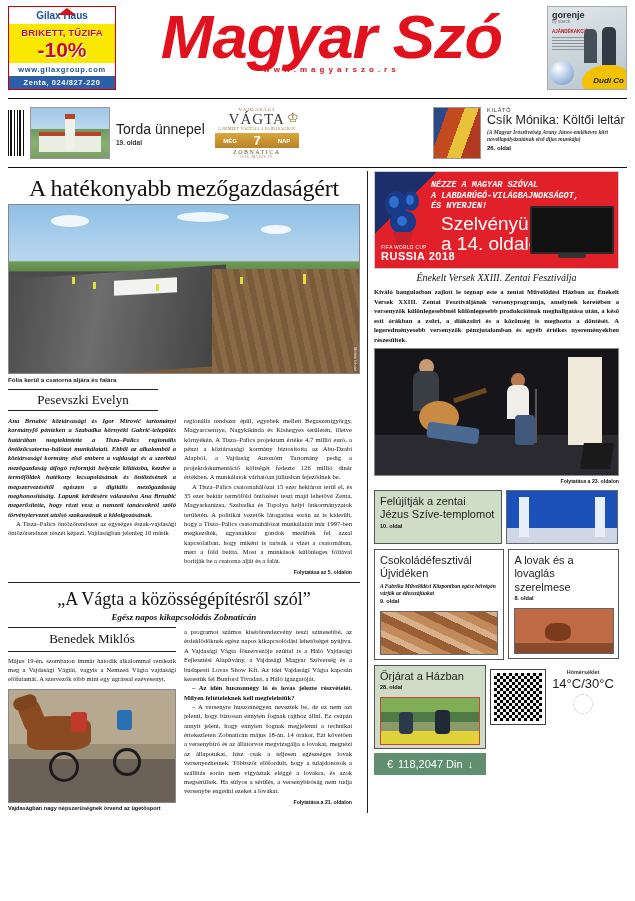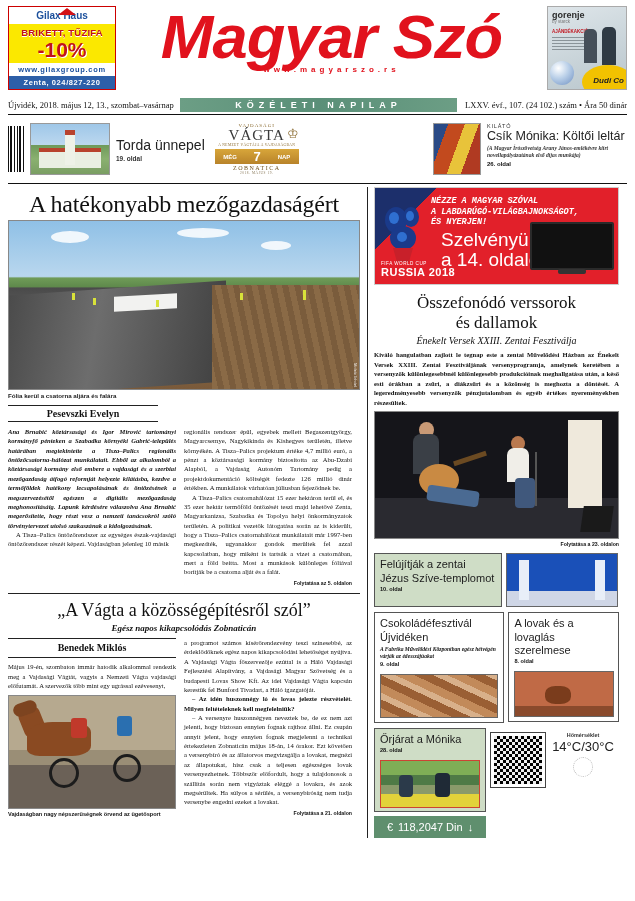--- a/index.html
+++ b/index.html
@@ -123,21 +123,21 @@
   .bigphoto .liner{position:absolute;left:0;top:40%;width:62%;height:60%;
     background:linear-gradient(100deg,#4b4b4b,#6d6d6d 40%,#3f3f3f);transform:skewY(-4deg);}
   .bigphoto .white{position:absolute;left:30%;top:44%;width:18%;height:9%;background:#f2f2f0;transform:skewY(-3deg);}
   .bigphoto .dirt{position:absolute;right:0;top:38%;width:42%;height:62%;
     background:repeating-linear-gradient(78deg,#8a6a46 0 6px,#7a5c3c 6px 12px);}
   .bigphoto .worker{position:absolute;width:3px;height:7px;background:#d8e23a;}
   .caption { font-family:"Liberation Sans",sans-serif; font-size:6.2px; font-weight:bold; color:#222; margin-top:2px;}
   .photocred{position:absolute;right:1px;bottom:2px;writing-mode:vertical-rl;font-size:4px;color:#eee;}
 
   .byline-wrap { margin-top:6px; }
-  .byline { text-align:center; font-size:10px; font-weight:bold; border-top:1px solid #222; border-bottom:1px solid #222;
+  .byline { text-align:center; font-size:13px; font-weight:normal; border-top:1px solid #222; border-bottom:1px solid #222;
             padding:2px 0; width:150px; }
   .cols { display:flex; gap:8px; margin-top:5px; }
   .col { width:168px; font-size:6.6px; line-height:1.42; text-align:justify; }
   .col p { margin:0 0 0 0; text-indent:8px; }
   .col p.first { text-indent:0; }
   .col .lead { font-style:italic; font-weight:bold; }
   .jump { font-family:"Liberation Sans",sans-serif; font-size:5.2px; font-weight:bold; text-align:right; margin-top:3px;}
 
   .hr2 { height:1px; background:#222; margin:6px 0 0; }
 
@@ -269,27 +269,20 @@
           <i></i>
         </div>
       <div class="ydisc"></div>
       <div class="person p1"></div>
       <div class="person p2"></div>
       <div class="ball"></div>
       <div class="dudi">Dudi Co</div>
     </div>
   </div>
 
-  <div class="greenbar">
-    <div class="gb-date">Újvidék, 2018. május 12, 13., szombat–vasárnap</div>
-    <div class="gb-mid">
-      <span>KÖZÉLETI NAPILAP</span>
-    </div>
-    <div class="gb-issue">LXXV. évf., 107. (24 102.) szám • Ára 50 dinár</div>
-  </div>
   <div class="rule"></div>
 
   <div class="promorow">
     <div class="barcode">
         <div class="bars"></div>
       </div>
 
     <div class="promo-item">
       <div class="ph church"></div>
       <div class="promo-txt">
@@ -413,24 +406,20 @@
           <div>Szelvényünk</div>
           <div>a 14. oldalon</div>
         </div>
         <div class="tv"></div>
         <div class="fifa">
           <div class="f1">FIFA WORLD CUP</div>
           <div class="f2">RUSSIA 2018</div>
         </div>
       </div>
 
-      <h3 class="hl3">
-        <span>Összefonódó verssorok</span><br>
-        <span>és dallamok</span>
-      </h3>
       <div class="deck3">Énekelt Versek XXIII. Zentai Fesztiválja</div>
       <div class="rtext">Kiváló hangulatban zajlott le tegnap este a zentai Művelődési Házban az Énekelt Versek XXIII. Zentai Fesztiváljának versenyprogramja, amelynek keretében a versenyzők különlegesebbnél különlegesebb produkcióinak meghallgatása után, a késő esti órákban a zsűri, a diákzsűri és a közönség is meghozta a döntését. A legeredményesebb versenyzők pénzjutalomban és egyéb értékes nyereményekben részesültek.</div>
 
       <div class="concert">
         <div class="banner"></div>
         <div class="mhead"></div>
           <div class="man"></div>
         <div class="guitar"></div>
           <div class="gneck"></div>
           <div class="jeans"></div>
@@ -463,21 +452,21 @@
           <div class="bx horse2">
             <div class="bt">A lovak és a lovaglás szerelmese</div>
             <div class="bp">8. oldal</div>
             <div class="img-horse2"></div>
           </div>
         </div>
 
         <div class="row3">
           <div>
             <div class="bx green boat">
-              <div class="bt">Őrjárat a Mónika</div>
+              <div class="bt">Őrjárat a Házban</div>
               <div class="bp">28. oldal</div>
               <div class="img-boat">
                 <div class="f1"></div>
                   <div class="f2"></div>
               </div>
             </div>
             <div class="currency">
               <span>€</span>
               <span>118,2047 Din</span>
               <span>↓</span>

